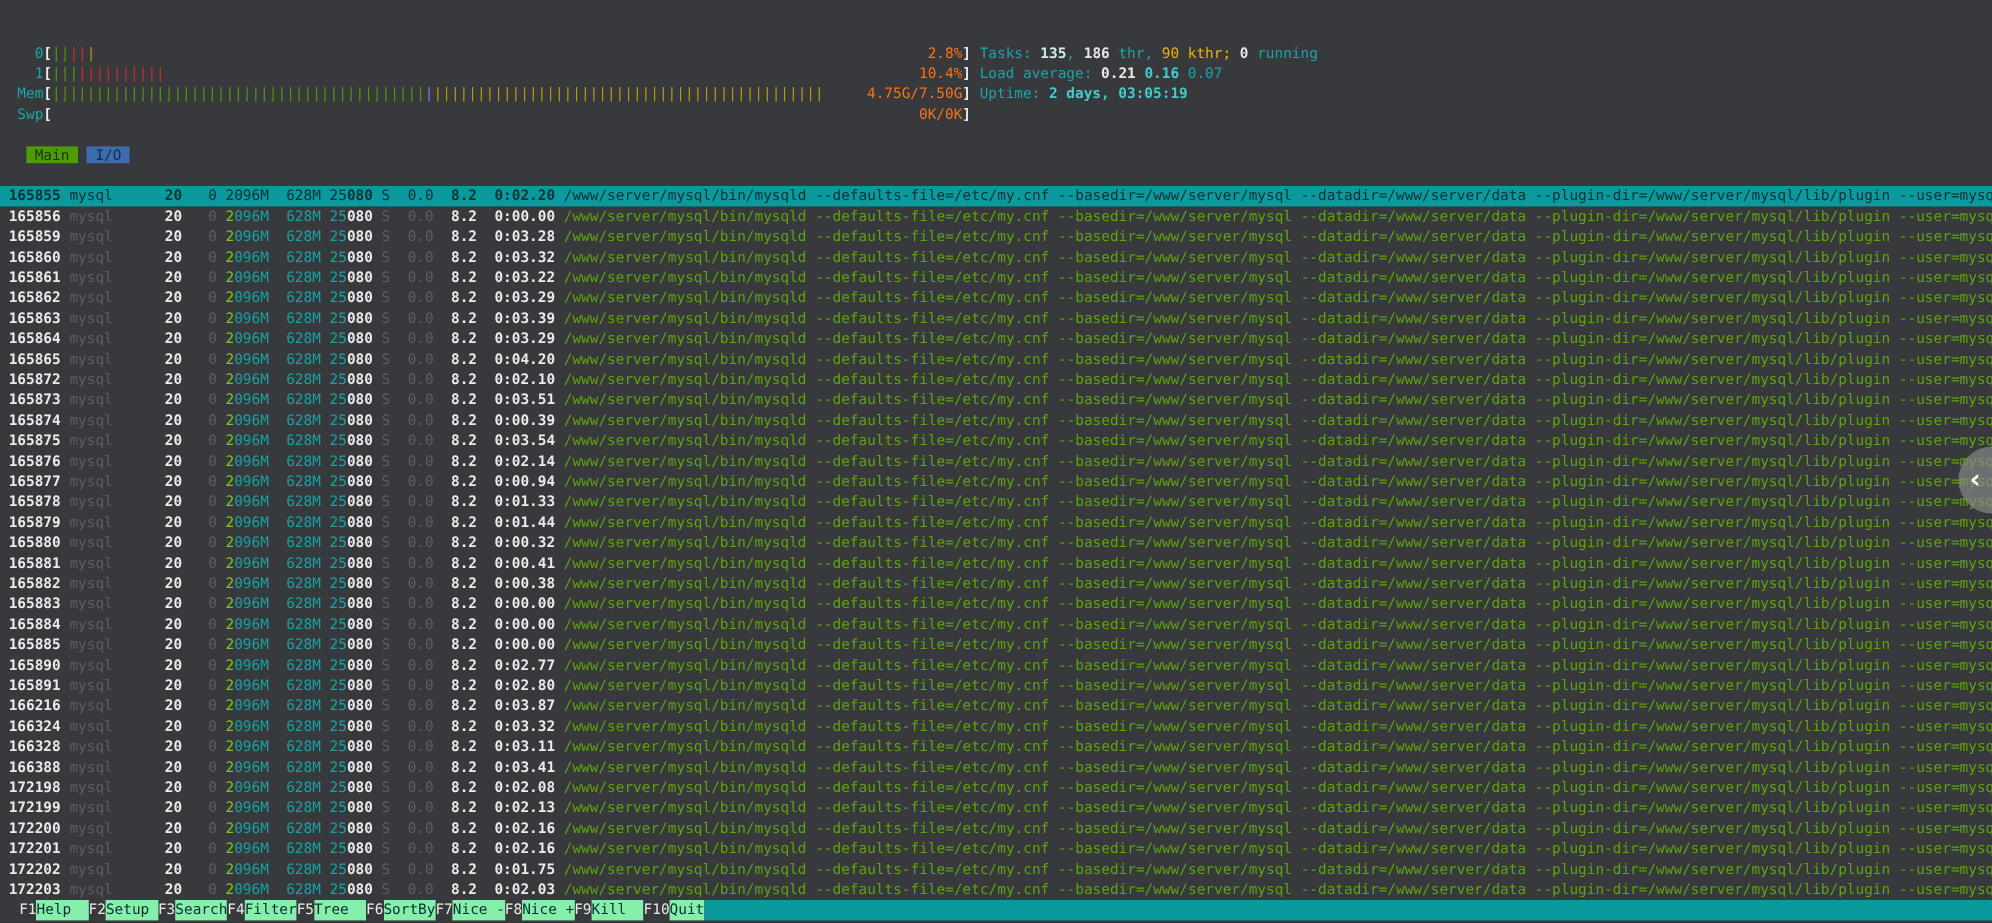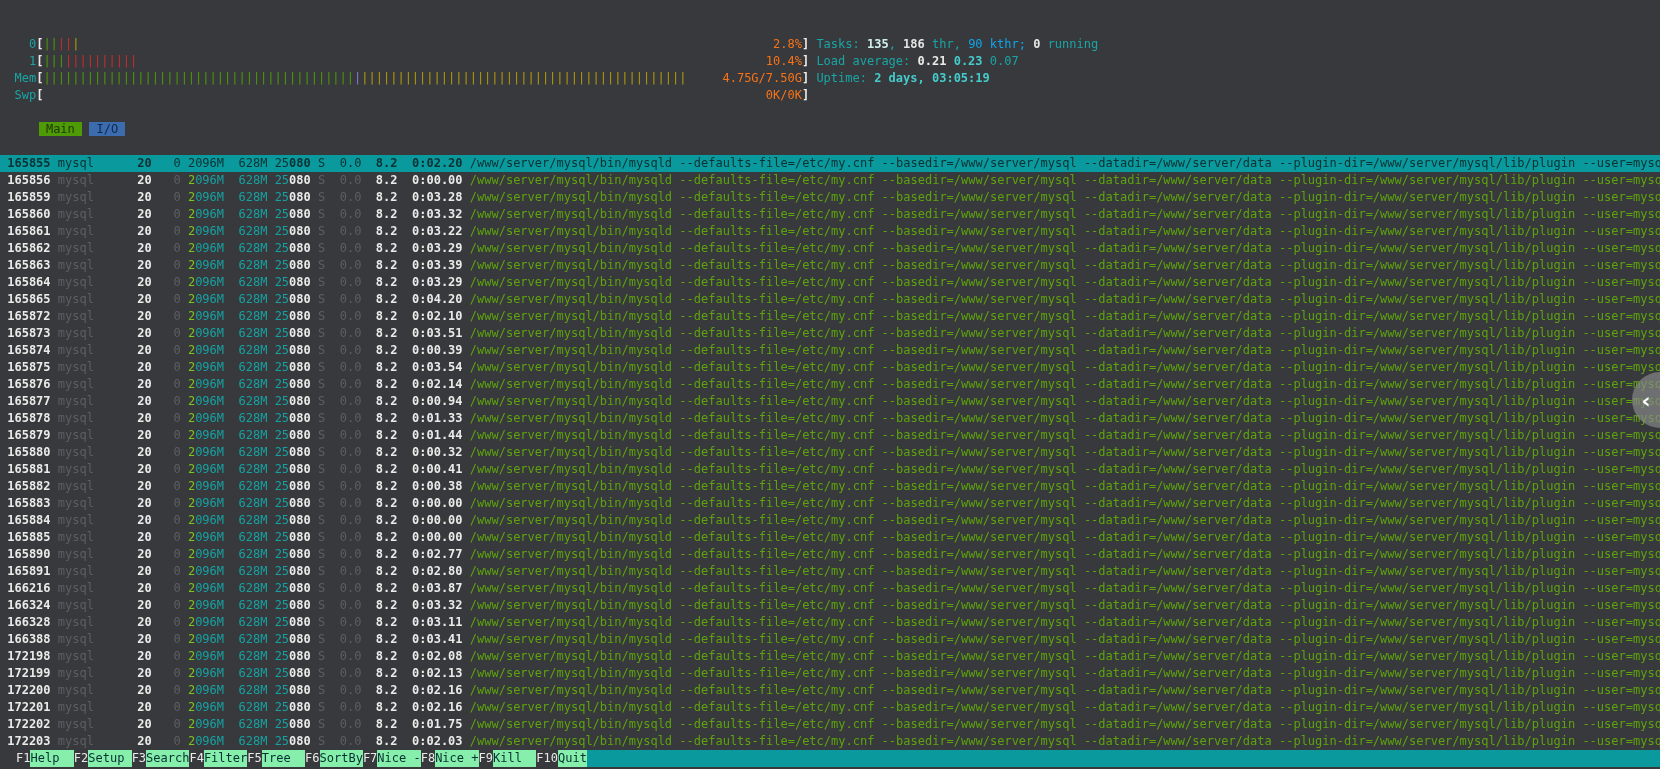--- a/index.html
+++ b/index.html
@@ -6,40 +6,40 @@
   .screen{
     position:relative;width:1660px;height:769px;overflow:hidden;
     background:#37393d;
     font-family:"DejaVu Sans Mono",monospace;
     font-size:12px;line-height:17px;color:#c8c8c6;
   }
   pre{margin:0;font:inherit;white-space:pre;}
   
   .bw{color:#ebebe9;font-weight:bold;}
   .dim{color:#5d5e62;}
-  .gray{color:#0ea5e9;}
+  .gray{color:#eab308;}
   .tl{color:#1aa5a5;}
   .bcy{color:#45cccc;font-weight:bold;}
   .lcy{color:#cfeeee;font-weight:bold;}
   .cy{color:#17a1a1;}
   .bgrn{color:#e5e5e5;font-weight:bold;}
   .grn{color:#5ea30d;}
   .gG{color:#7fc41a;}
   
   .meters{position:absolute;left:0;top:36px;}
   .m-int{display:inline-block;width:105ch;position:relative;vertical-align:top;}
   .m-val{position:absolute;right:0;top:0;color:#f97316;}
   .t-green{color:#4e9a06;}
   .t-red{color:#cc2b2b;}
   .t-yellow{color:#b49c04;}
   .t-violet{color:#817cd2;}
   
   .info{position:absolute;left:113ch;top:36px;}
   
-  .tabs{position:absolute;left:17px;top:121px;}
+  .tabs{position:absolute;left:0;top:121px;}
   .tab{cursor:default;}
   .tab-active{background:#4f9b06;color:#1d3505;}
   .tab-io{background:#3c6cae;color:#0e2a52;}
   
   .thead{position:absolute;left:0;top:138px;width:100%;height:17px;background:#4f9b06;color:#243a06;}
   .sortcell{background:#0a9a9d;color:#0b2f31;}
   
   .rows{position:absolute;left:0;top:155px;width:100%;}
   .prow{height:17px;width:100%;}
   .prow.selected{background:#0a9a9d;}
@@ -62,21 +62,21 @@
 <body>
 
 <div class="screen">
 
   <pre class="meters" id="meters">  <span class="tl">  0</span><span class="bw">[</span><span class="m-int"><span class="t-green">||</span><span class="t-red">||</span><span class="t-yellow">|</span><span class="m-val">2.8%</span></span><span class="bw">]</span>
   <span class="tl">  1</span><span class="bw">[</span><span class="m-int"><span class="t-green">|||</span><span class="t-red">||||||||||</span><span class="m-val">10.4%</span></span><span class="bw">]</span>
   <span class="tl">Mem</span><span class="bw">[</span><span class="m-int"><span class="t-green">|||||||||||||||||||||||||||||||||||||||||||</span><span class="t-violet">|</span><span class="t-yellow">|||||||||||||||||||||||||||||||||||||||||||||</span><span class="m-val">4.75G/7.50G</span></span><span class="bw">]</span>
   <span class="tl">Swp</span><span class="bw">[</span><span class="m-int"><span class="m-val">0K/0K</span></span><span class="bw">]</span></pre>
 
   <pre class="info"><span class="tl">Tasks: </span><span class="lcy">135</span><span class="tl">, </span><span class="bgrn">186</span><span class="tl"> thr, </span><span class="gray">90 kthr; </span><span class="bgrn">0</span><span class="tl"> running</span>
-<span class="tl">Load average: </span><span class="bw">0.21 </span><span class="bcy">0.23 </span><span class="tl">0.07</span>
+<span class="tl">Load average: </span><span class="bw">0.21 </span><span class="bcy">0.16 </span><span class="tl">0.07</span>
 <span class="tl">Uptime: </span><span class="bcy">2 days, 03:05:19</span></pre>
 
   <pre class="tabs" id="tabs">   <span class="tab tab-active"> Main </span> <span class="tab tab-io"> I/O </span></pre>
 
 
   <div class="rows" id="rows">
       <div class="prow selected">
         <pre><span class="bw"> 165855</span> <span class="dim">mysql</span>      <span class="bw">20</span>   <span class="dim">0</span> <span class="gG">2</span><span class="cy">096M</span>  <span class="cy">628M</span> <span class="cy">25</span><span class="bw">080</span> <span class="dim">S</span>  <span class="dim">0.0</span>  <span class="bw">8.2</span>  <span class="bw">0:02.20</span> <span class="grn">/www/server/mysql/bin/mysqld --defaults-file=/etc/my.cnf --basedir=/www/server/mysql --datadir=/www/server/data --plugin-dir=/www/server/mysql/lib/plugin --user=mysq</span></pre>
       </div>
       <div class="prow">

